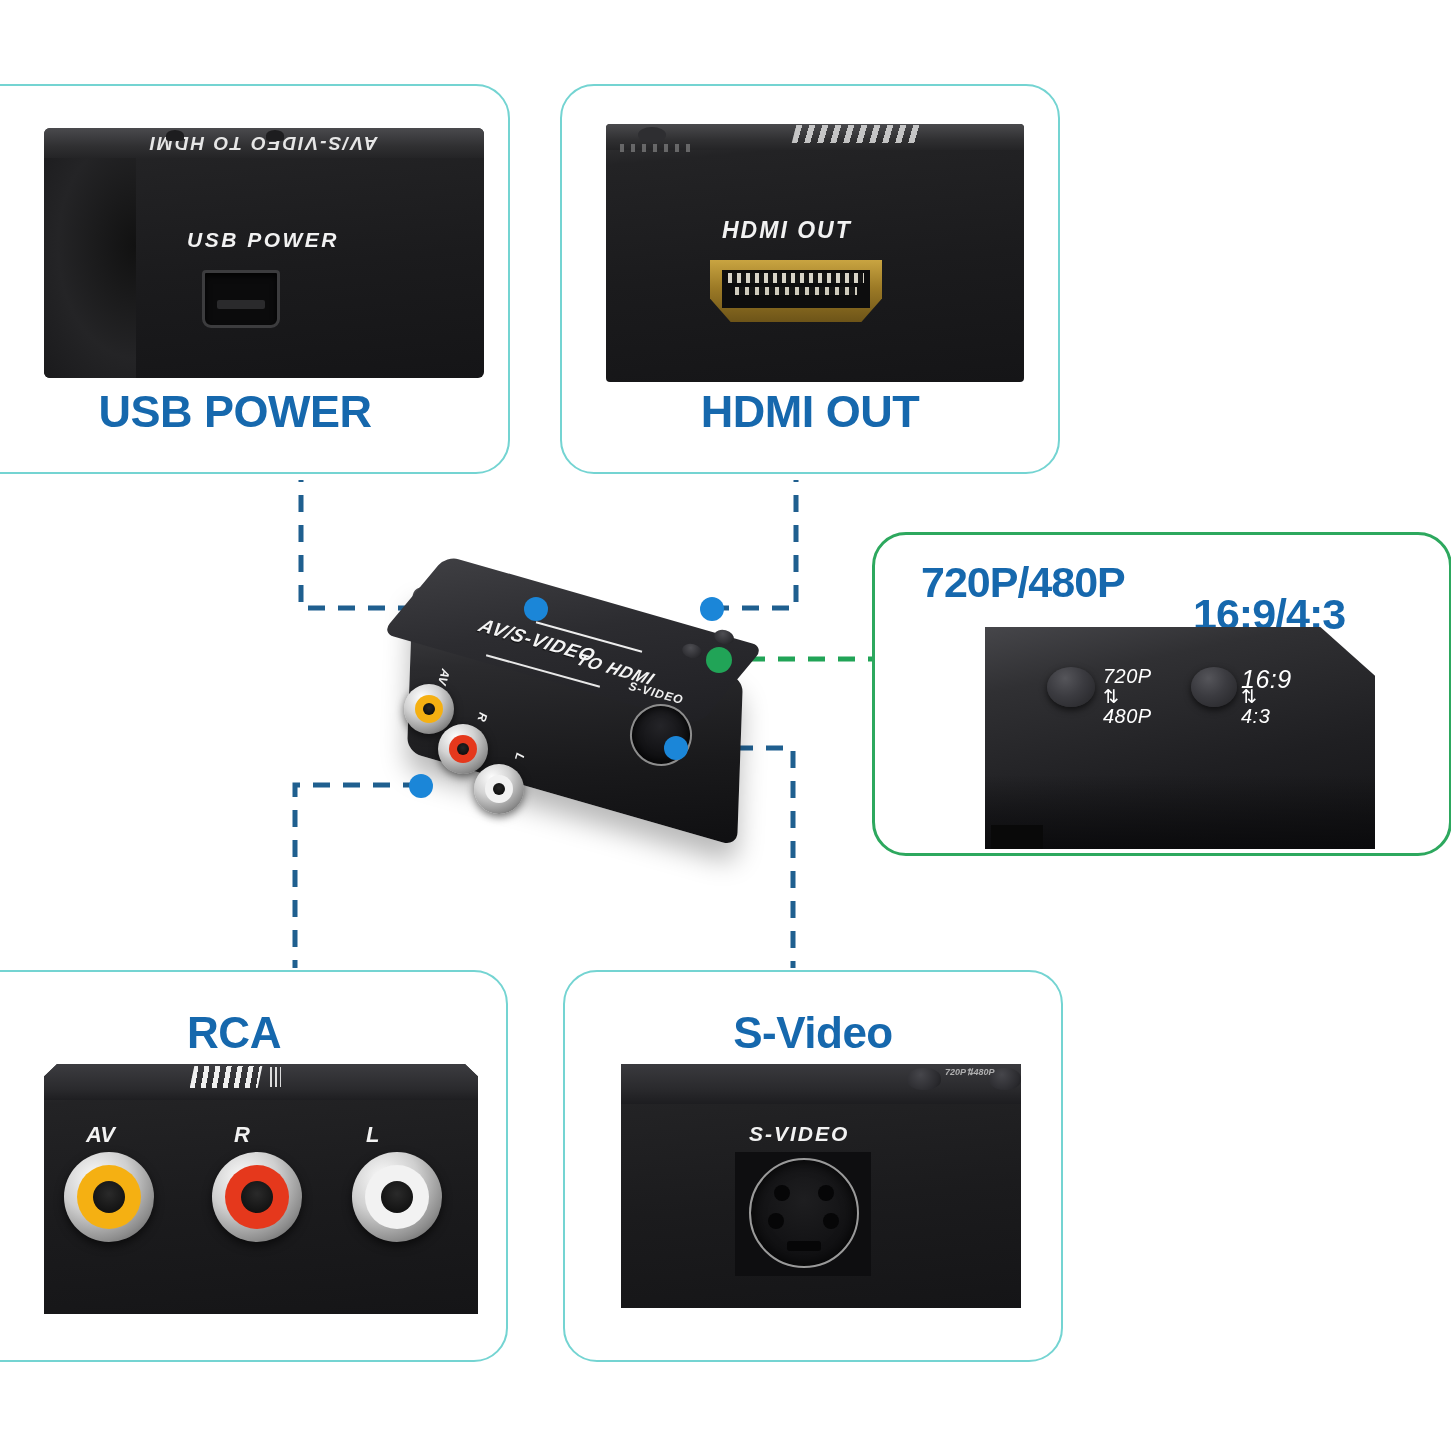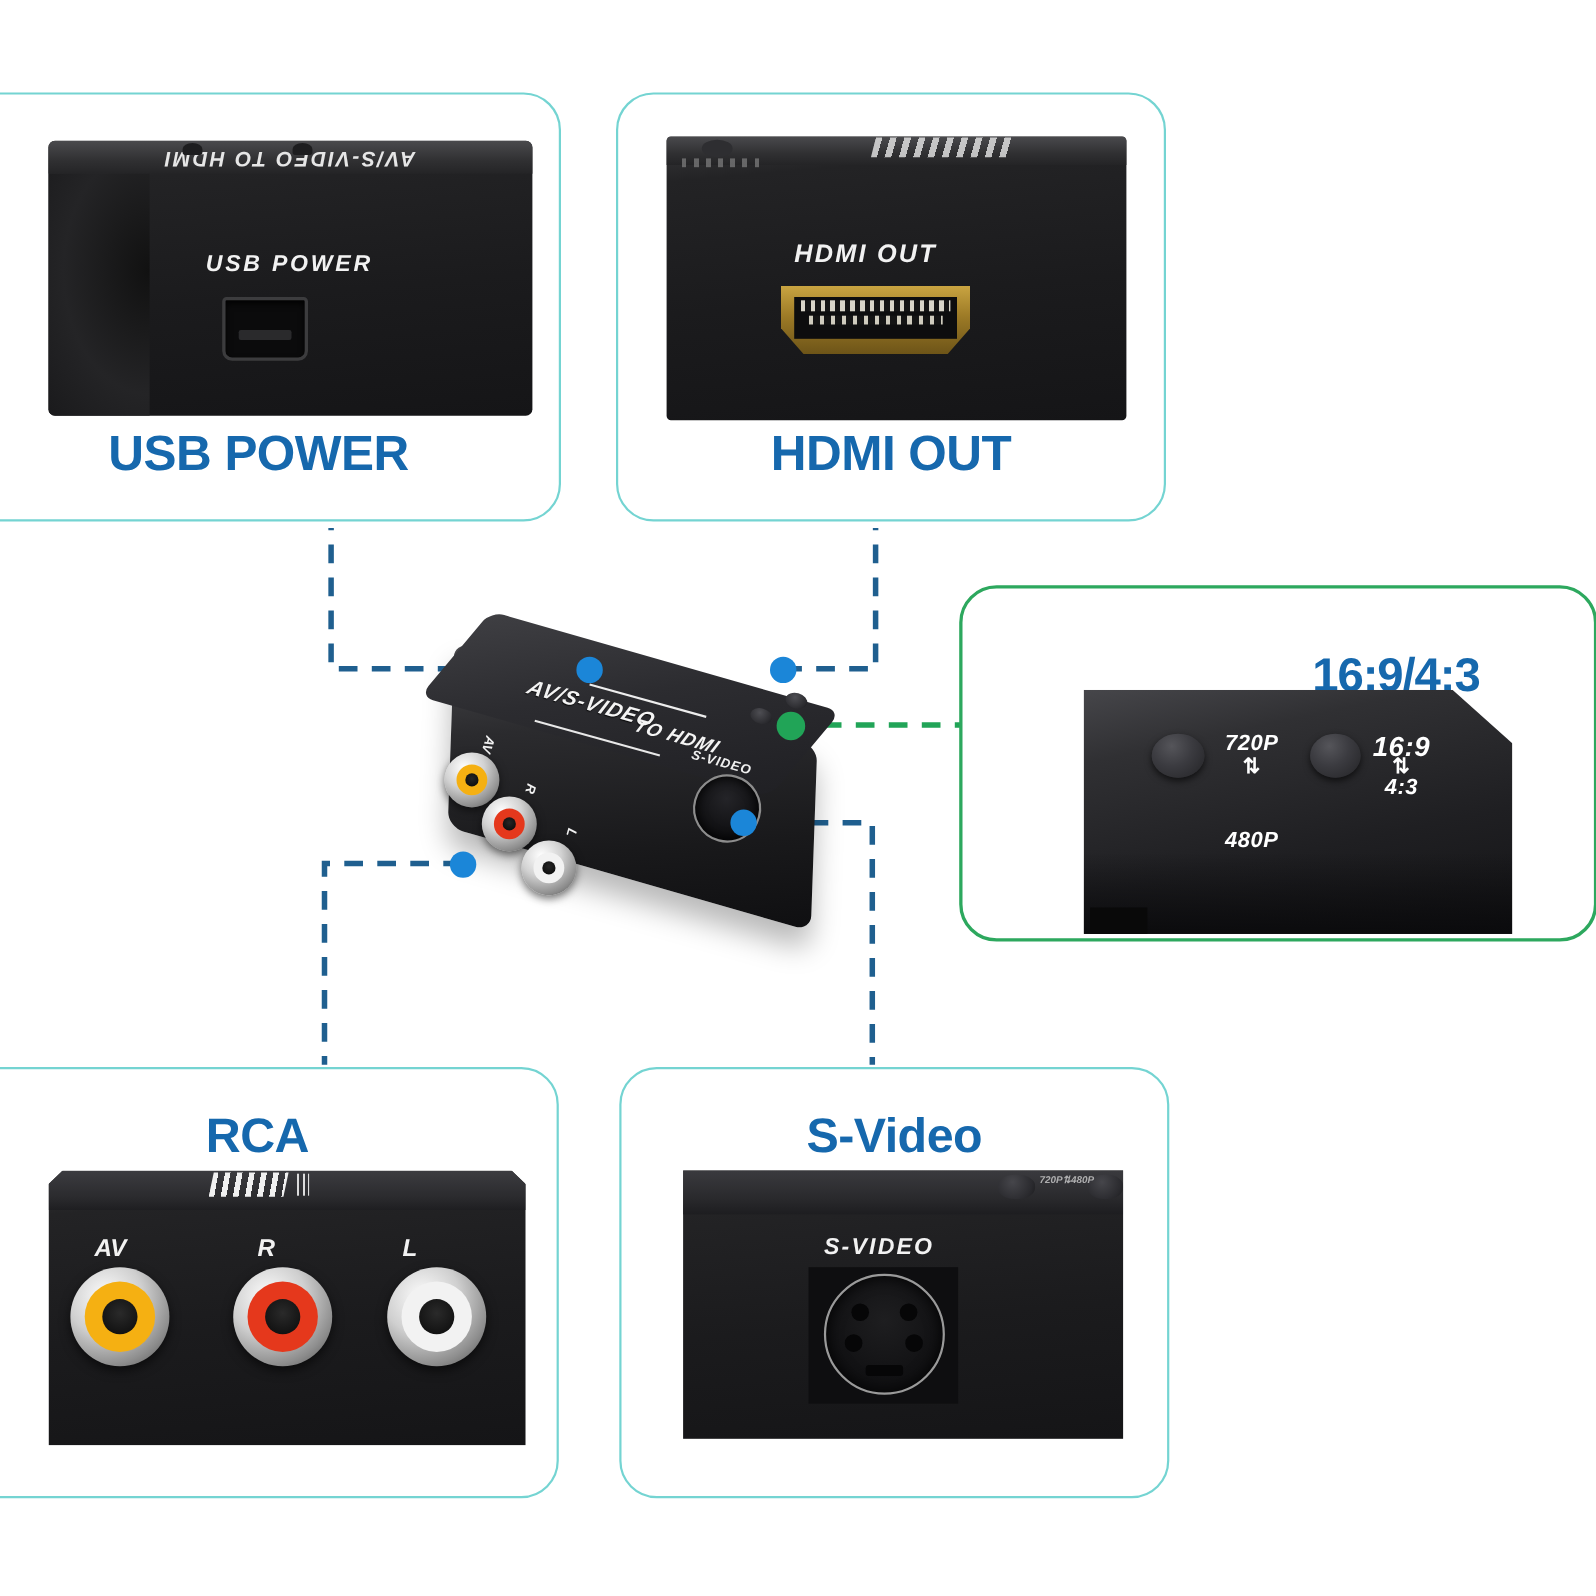--- a/index.html
+++ b/index.html
@@ -114,22 +114,22 @@
   .svid-pin{position:absolute;background:#060607;border-radius:50%;}
   .svid-key{position:absolute;background:#060607;border-radius:3px;}
 
   
   .cap-btn{
     position:absolute;border-radius:50%;
     background:radial-gradient(circle at 38% 28%,#55555a 0%,#3b3b40 45%,#232326 100%);
     box-shadow:0 3px 7px rgba(0,0,0,.65);
   }
   .btn-label{
-    position:absolute;color:#ffffff;font-weight:bold;
-    text-align:center;white-space:nowrap;letter-spacing:.5px;
+    position:absolute;color:#ffffff;font-weight:normal;
+    white-space:nowrap;letter-spacing:.5px;
   }
 
   
   .hero{position:absolute;left:392px;top:578px;width:400px;height:292px;}
   .hero-body{
     position:absolute;left:18px;top:52px;width:330px;height:170px;
     background:linear-gradient(160deg,#4a4a4d 0%,#2b2b2e 30%,#19191b 70%,#0f0f11 100%);
     transform:skewY(16deg) skewX(-2deg);
     border-radius:14px;
     box-shadow:0 18px 26px rgba(0,0,0,.28);
@@ -247,30 +247,31 @@
         <div class="hdmi-inner">
           <div class="hdmi-pins"></div>
           <div class="hdmi-pins2"></div>
         </div>
       </div>
     </div>
     <div class="panel-title t-hdmi">HDMI OUT</div>
   </div>
 
   <div class="panel green" style="left:872px;top:532px;width:580px;height:324px;">
+    <div class="res-title" style="left:46px;top:23px;">720P/480P</div>
     <div class="res-title" style="left:318px;top:11px;margin-top:44px;">16:9/4:3</div>
 
     <div class="dev" style="left:110px;top:92px;width:390px;height:222px;
                 background:linear-gradient(168deg,#46464a 0%,#303033 22%,#1f1f22 62%,#141416 100%);
                 clip-path:polygon(0 0,86% 0,100% 22%,100% 100%,0 100%);">
 
       <div class="cap-btn" style="left:62px;top:40px;width:48px;height:40px;"></div>
       <div class="btn-label" style="left:118px;top:38px;width:70px;font-size:20px;font-style:italic;">720P</div>
       <div class="btn-label" style="left:118px;top:58px;width:70px;font-size:19px;">⇅</div>
-      <div class="btn-label" style="left:118px;top:78px;width:70px;font-size:20px;font-style:italic;margin-top:48px;">480P</div>
+      <div class="btn-label" style="left:118px;top:78px;width:70px;font-size:20px;font-style:italic;">480P</div>
 
       <div class="cap-btn" style="left:206px;top:40px;width:46px;height:40px;"></div>
       <div class="btn-label" style="left:256px;top:38px;width:66px;font-size:25px;font-style:italic;">16:9</div>
       <div class="btn-label" style="left:256px;top:58px;width:66px;font-size:19px;">⇅</div>
       <div class="btn-label" style="left:256px;top:78px;width:66px;font-size:20px;font-style:italic;">4:3</div>
       <div style="position:absolute;left:0;bottom:0;width:100%;height:74px;background:linear-gradient(180deg,rgba(28,28,31,0) 0%,rgba(10,10,12,.92) 100%);"></div>
       <div style="position:absolute;left:6px;bottom:0;width:52px;height:24px;background:#090909;"></div>
     </div>
   </div>
 

